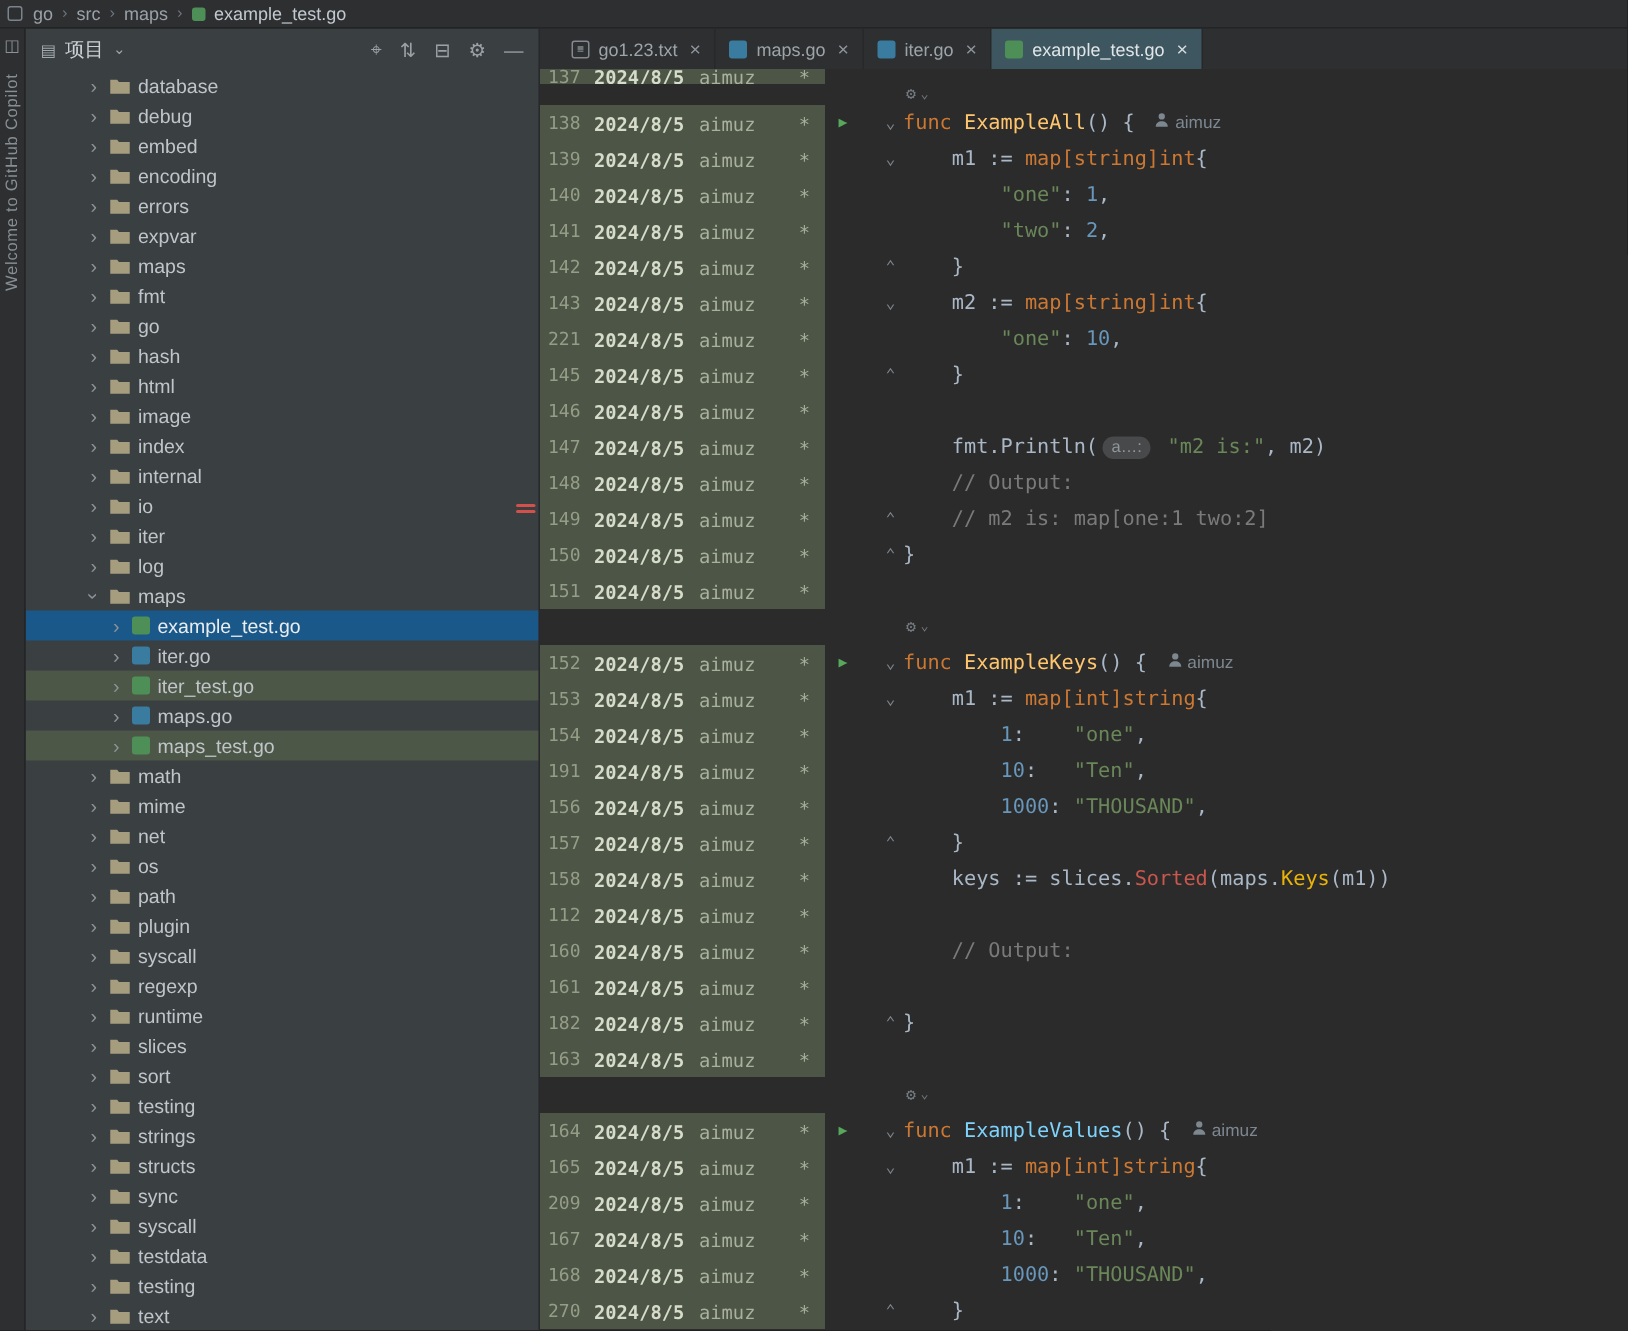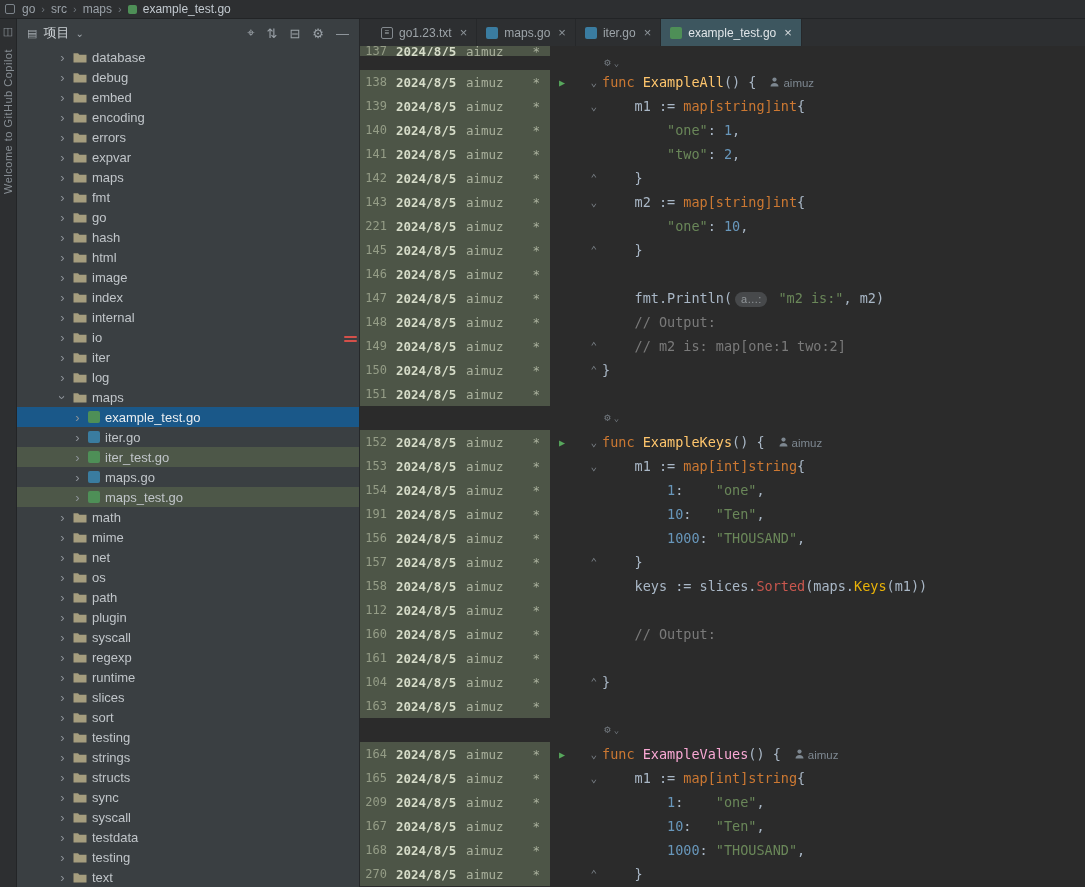--- a/index.html
+++ b/index.html
@@ -774,21 +774,21 @@
         <div class="blame">
           <span class="b-num">161</span>
           <span class="b-date">2024/8/5</span>
           <span class="b-auth">aimuz</span>
           <span class="b-star">*</span>
         </div>
         <div class="gutter"></div>
       </div>
       <div class="erow line">
         <div class="blame">
-          <span class="b-num">104</span>
+          <span class="b-num">182</span>
           <span class="b-date">2024/8/5</span>
           <span class="b-auth">aimuz</span>
           <span class="b-star">*</span>
         </div>
         <div class="gutter">
           <span class="fold">⌃</span>
         </div>
         <div class="code"><span class="seg" style="color: rgb(169, 183, 198);">}</span></div>
       </div>
       <div class="erow line">
@@ -810,21 +810,21 @@
         <div class="blame">
           <span class="b-num">164</span>
           <span class="b-date">2024/8/5</span>
           <span class="b-auth">aimuz</span>
           <span class="b-star">*</span>
         </div>
         <div class="gutter">
           <span class="run">▶</span>
           <span class="fold">⌄</span>
         </div>
-        <div class="code"><span class="seg" style="color: rgb(204, 120, 50);">func </span><span class="seg" style="color: #f9a8d4;">ExampleValues</span><span class="seg" style="color: rgb(169, 183, 198);">() {</span><span class="author"><span class="person"><svg width="9" height="10" viewBox="0 0 9 10">
+        <div class="code"><span class="seg" style="color: rgb(204, 120, 50);">func </span><span class="seg" style="color: #7dd3fc;">ExampleValues</span><span class="seg" style="color: rgb(169, 183, 198);">() {</span><span class="author"><span class="person"><svg width="9" height="10" viewBox="0 0 9 10">
                 <circle cx="4.5" cy="2.6" r="2.1" fill="#7d8790"></circle>
                 <path d="M0.5 9.5c0-2.3 1.8-3.6 4-3.6s4 1.3 4 3.6z" fill="#7d8790"></path>
               </svg></span><span class="aname">aimuz</span></span></div>
       </div>
       <div class="erow line">
         <div class="blame">
           <span class="b-num">165</span>
           <span class="b-date">2024/8/5</span>
           <span class="b-auth">aimuz</span>
           <span class="b-star">*</span>

